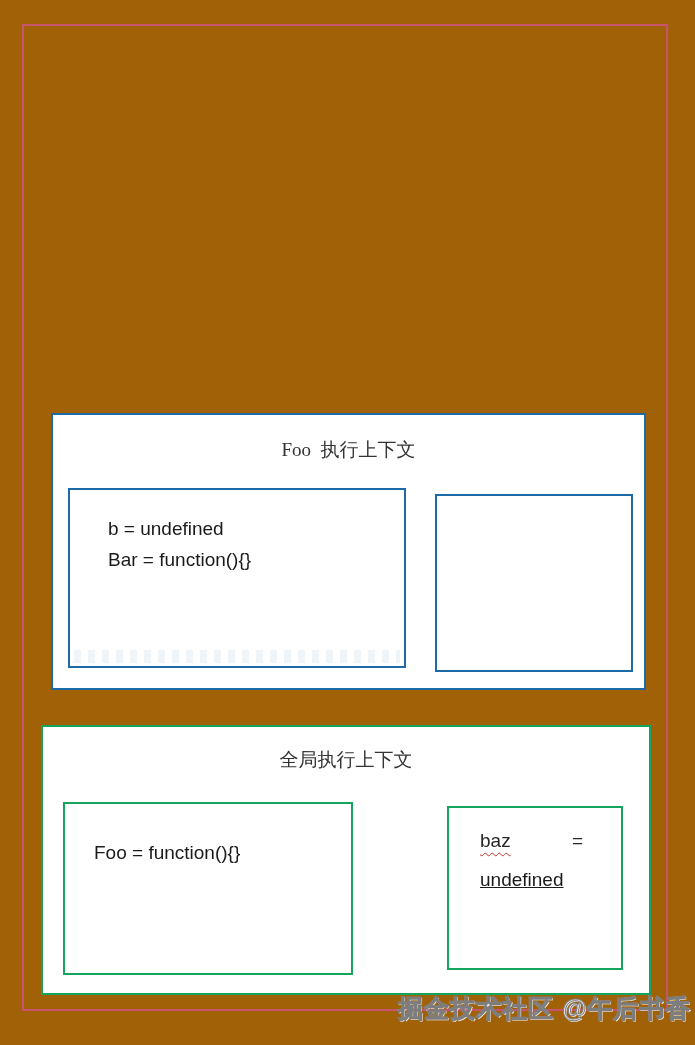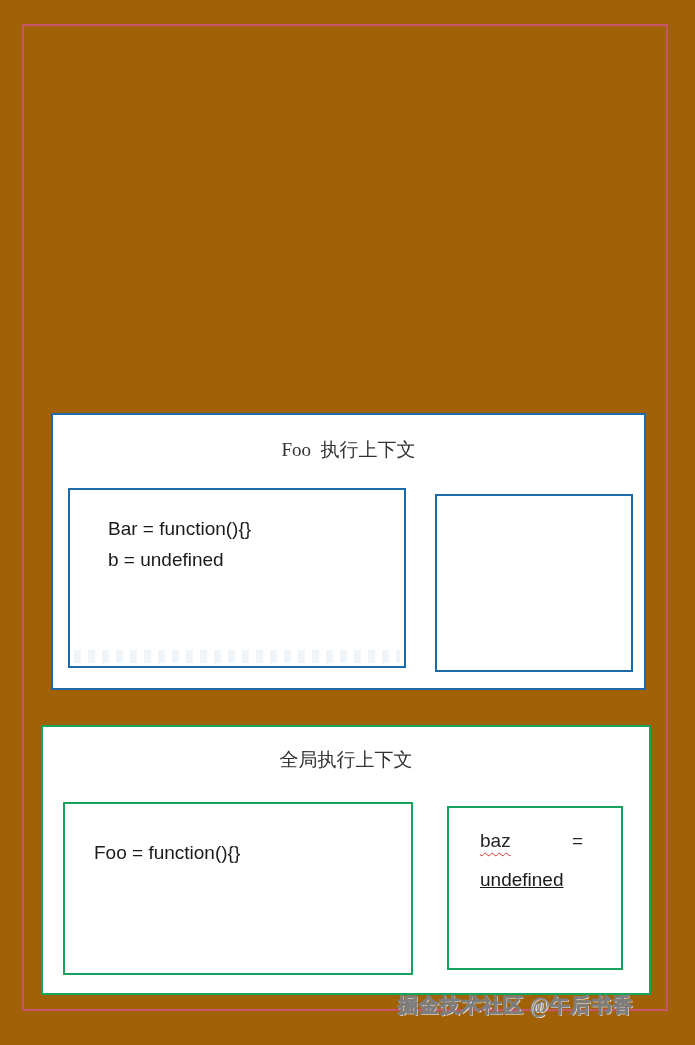--- a/index.html
+++ b/index.html
@@ -61,53 +61,52 @@
     text-decoration-line: underline;
     text-decoration-style: wavy;
     text-decoration-color: #d0342c;
     text-decoration-thickness: 1px;
     text-underline-offset: 5px;
   }
   .watermark {
     position: absolute;
     left: 398px; top: 992px;
     width: 280px;
-    font-size: 20px;
+    font-size: 25px;
     font-weight: bold;
     letter-spacing: 1px;
     color: #e6e6e6;
     -webkit-text-stroke: 1px #7d7d7d;
     text-shadow: 1px 1px 0 rgba(255,255,255,0.9);
     white-space: nowrap;
     z-index: 5;
-    font-family: Liberation Serif, serif;
   }
   
   #foo-ctx   { left: 51px;  top: 413px; width: 595px; height: 277px; padding-top: 22px; }
   #foo-vars  { left: 68px;  top: 488px; width: 338px; height: 180px; padding: 23px 10px 0 38px; }
   #foo-empty { left: 435px; top: 494px; width: 198px; height: 178px; }
   #glob-ctx  { left: 41px;  top: 725px; width: 610px; height: 270px; padding-top: 20px; }
-  #glob-vars { left: 63px;  top: 802px; width: 350px; height: 173px; padding: 33px 10px 16px 29px; }
+  #glob-vars { left: 63px;  top: 802px; width: 290px; height: 173px; padding: 33px 10px 16px 29px; }
   #baz-box   { left: 447px; top: 806px; width: 176px; height: 164px; padding: 22px 38px 0 31px; }
   #baz-box .code-line { margin-top: 12px; text-decoration: underline; }
 </style>
 </head>
 <body>
 
 <div class="canvas">
 
   <div class="red-frame"></div>
 
   <div class="ctx-box ctx-blue" id="foo-ctx">
     <div class="ctx-title">Foo  执行上下文</div>
   </div>
 
   <div class="inner-box ctx-blue" id="foo-vars">
+    <div class="code-line">b = undefined</div>
     <div class="code-line">Bar = function(){}</div>
-    <div class="code-line">b = undefined</div>
     <div class="faint-strip"></div>
   </div>
 
   <div class="inner-box ctx-blue" id="foo-empty"></div>
 
   <div class="ctx-box ctx-green" id="glob-ctx">
     <div class="ctx-title">全局执行上下文</div>
   </div>
 
   <div class="inner-box ctx-green" id="glob-vars">

